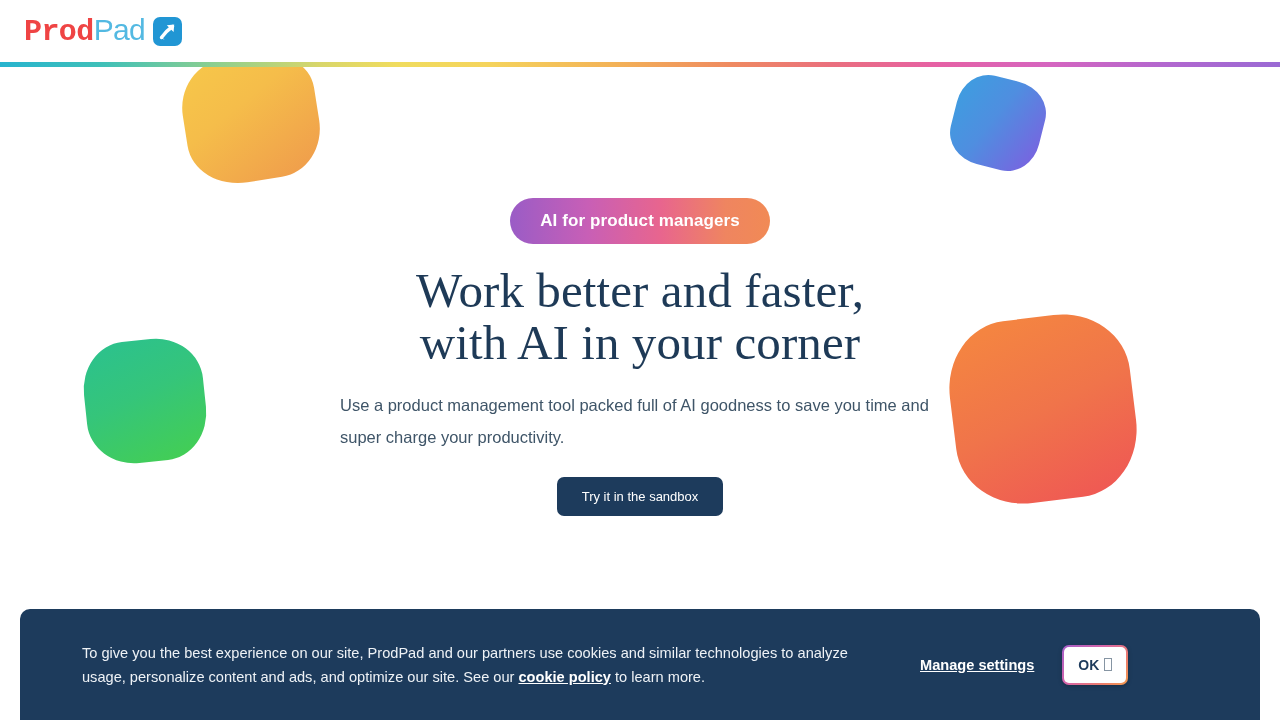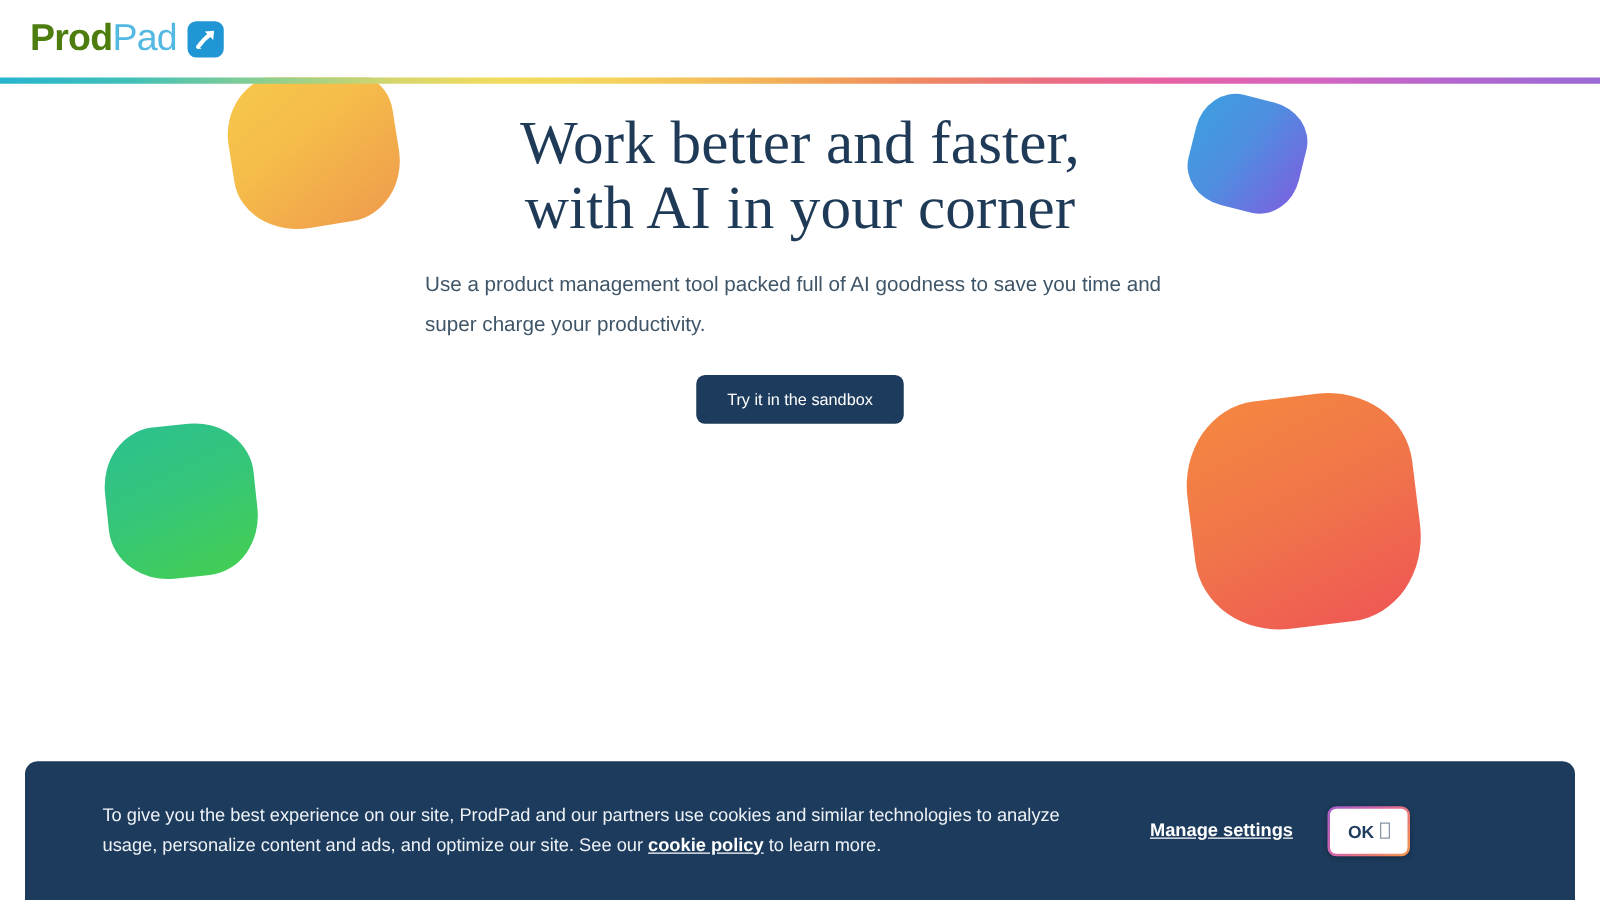--- a/index.html
+++ b/index.html
@@ -36,21 +36,21 @@
     text-decoration: none;
   }
 
   .logo-text {
     font-size: 30px;
     font-weight: 700;
     letter-spacing: -0.6px;
     line-height: 1;
     white-space: nowrap;
   }
-  .logo-prod { color: #4d7c0f; font-weight: 700; }
+  .logo-prod { color: #ef4444; font-weight: 700; font-family: Liberation Mono, monospace; }
   .logo-pad  { color: #53b9e2; font-weight: 400; }
 
   .logo-mark {
     width: 29px;
     height: 29px;
     border-radius: 7px;
     background: #2196d4;
     position: relative;
     display: inline-block;
     margin-left: 3px;
@@ -289,20 +289,21 @@
     <div class="squircle"></div>
   </div>
 <div class="blob blob-green">
     <div class="squircle"></div>
   </div>
 <div class="blob blob-orange">
     <div class="squircle"></div>
   </div>
 
 <div class="hero">
+  <div class="badge">AI for product managers</div>
 
   <h1 class="headline">
     <span>Work better and faster,</span><br>
     <span>with AI in your corner</span>
   </h1>
 
   <p class="subhead">Use a product management tool packed full of AI goodness to save you time and super charge your productivity.</p>
 
   <button class="cta">Try it in the sandbox</button>
 </div>

